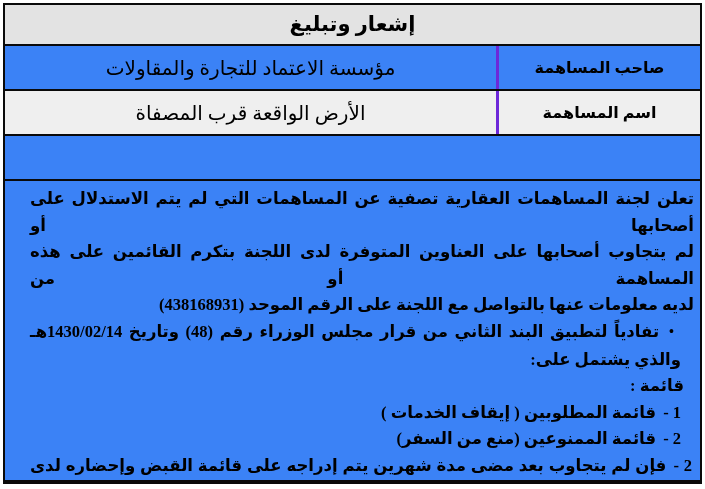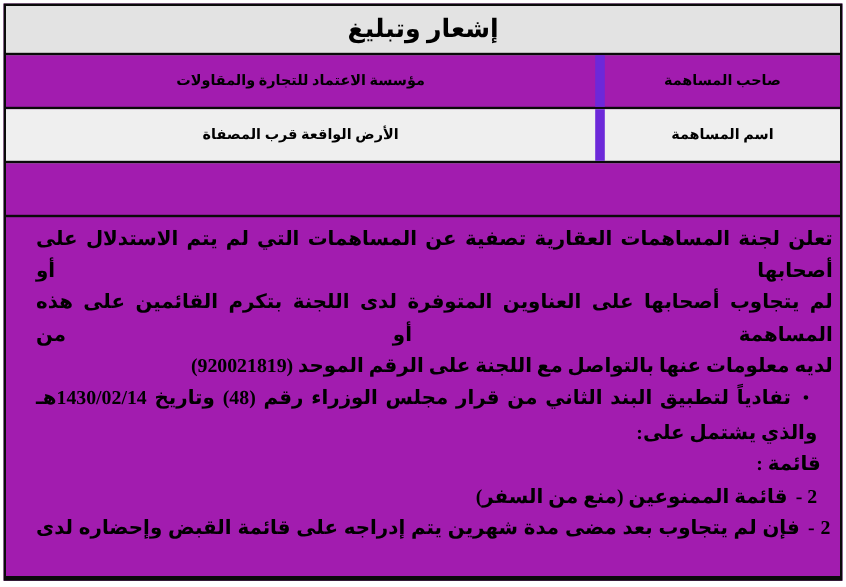--- a/index.html
+++ b/index.html
@@ -12,21 +12,21 @@
     font-family:"Liberation Serif","DejaVu Sans",sans-serif;
     color:#000;
     overflow:hidden;
   }
   .doc{
     direction:rtl;
     box-sizing:border-box;
     width:699px;height:481px;
     border:2.5px solid #0a0a0a;
     border-bottom-width:4px;
-    background:#a21caf;
+    background:#3b82f6;
   }
   
   .title-bar{
     box-sizing:border-box;
     height:41px;
     background:#e3e3e3;
     border-bottom:2px solid #0a0a0a;
     display:flex;align-items:center;justify-content:center;
   }
   .title-bar h1{
@@ -37,28 +37,28 @@
     box-sizing:border-box;
     height:45px;
     border-bottom:2px solid #0a0a0a;
     display:flex;
     direction:rtl;
   }
   .trow.shade{background:#efefef;}
   .cell-label{
     box-sizing:border-box;
     width:204px;
-    border-left:8px solid #6d28d9;
+    border-left:3px solid #6d28d9;
     display:flex;align-items:center;justify-content:center;
-    font-size:12px;font-weight:700;
+    font-size:16px;font-weight:700;
   }
   .cell-value{
     flex:1;
     display:flex;align-items:center;justify-content:center;
-    font-size:12px;font-weight:700;
+    font-size:20px;font-weight:400;
   }
   
   .body-sec{
     box-sizing:border-box;
     padding:5px 5px 0 5px;
     font-size:16.5px;font-weight:700;
     overflow:hidden;
   }
   .ln{
     line-height:26.6px;
@@ -98,29 +98,32 @@
       <div class="cell-label">اسم المساهمة</div>
       <div class="cell-value">الأرض الواقعة قرب المصفاة</div>
     </div>
     <div class="trow">
     </div>
 
     <div class="body-sec">
 
       <div class="ln l-intro just">تعلن لجنة المساهمات العقارية تصفية عن المساهمات التي لم يتم الاستدلال على أصحابها أو</div>
       <div class="ln l-intro just">لم يتجاوب أصحابها على العناوين المتوفرة لدى اللجنة بتكرم القائمين على هذه المساهمة أو من</div>
-      <div class="ln l-intro">لديه معلومات عنها بالتواصل مع اللجنة على الرقم الموحد (920021819)</div>
+      <div class="ln l-intro">لديه معلومات عنها بالتواصل مع اللجنة على الرقم الموحد (438168931)</div>
 
       <div class="ln l-bullet just">
         <span class="bullet-dot">•</span><span>تفادياً لتطبيق البند الثاني من قرار مجلس الوزراء رقم (48) وتاريخ 1430/02/14هـ</span>
       </div>
       <div class="ln l-which">والذي يشتمل على:</div>
 
       <div class="ln l-qaima">قائمة :</div>
 
+      <div class="ln l-sub">
+        <span class="marker">1 -</span><span>قائمة المطلوبين ( إيقاف الخدمات )</span>
+      </div>
       <div class="ln l-sub">
         <span class="marker">2 -</span><span>قائمة الممنوعين (منع من السفر)</span>
       </div>
 
       <div class="ln l-item just">
         <span class="marker">2 -</span><span>فإن لم يتجاوب بعد مضى مدة شهرين يتم إدراجه على قائمة القبض وإحضاره لدى</span>
       </div>
 
     </div>
   </div>

